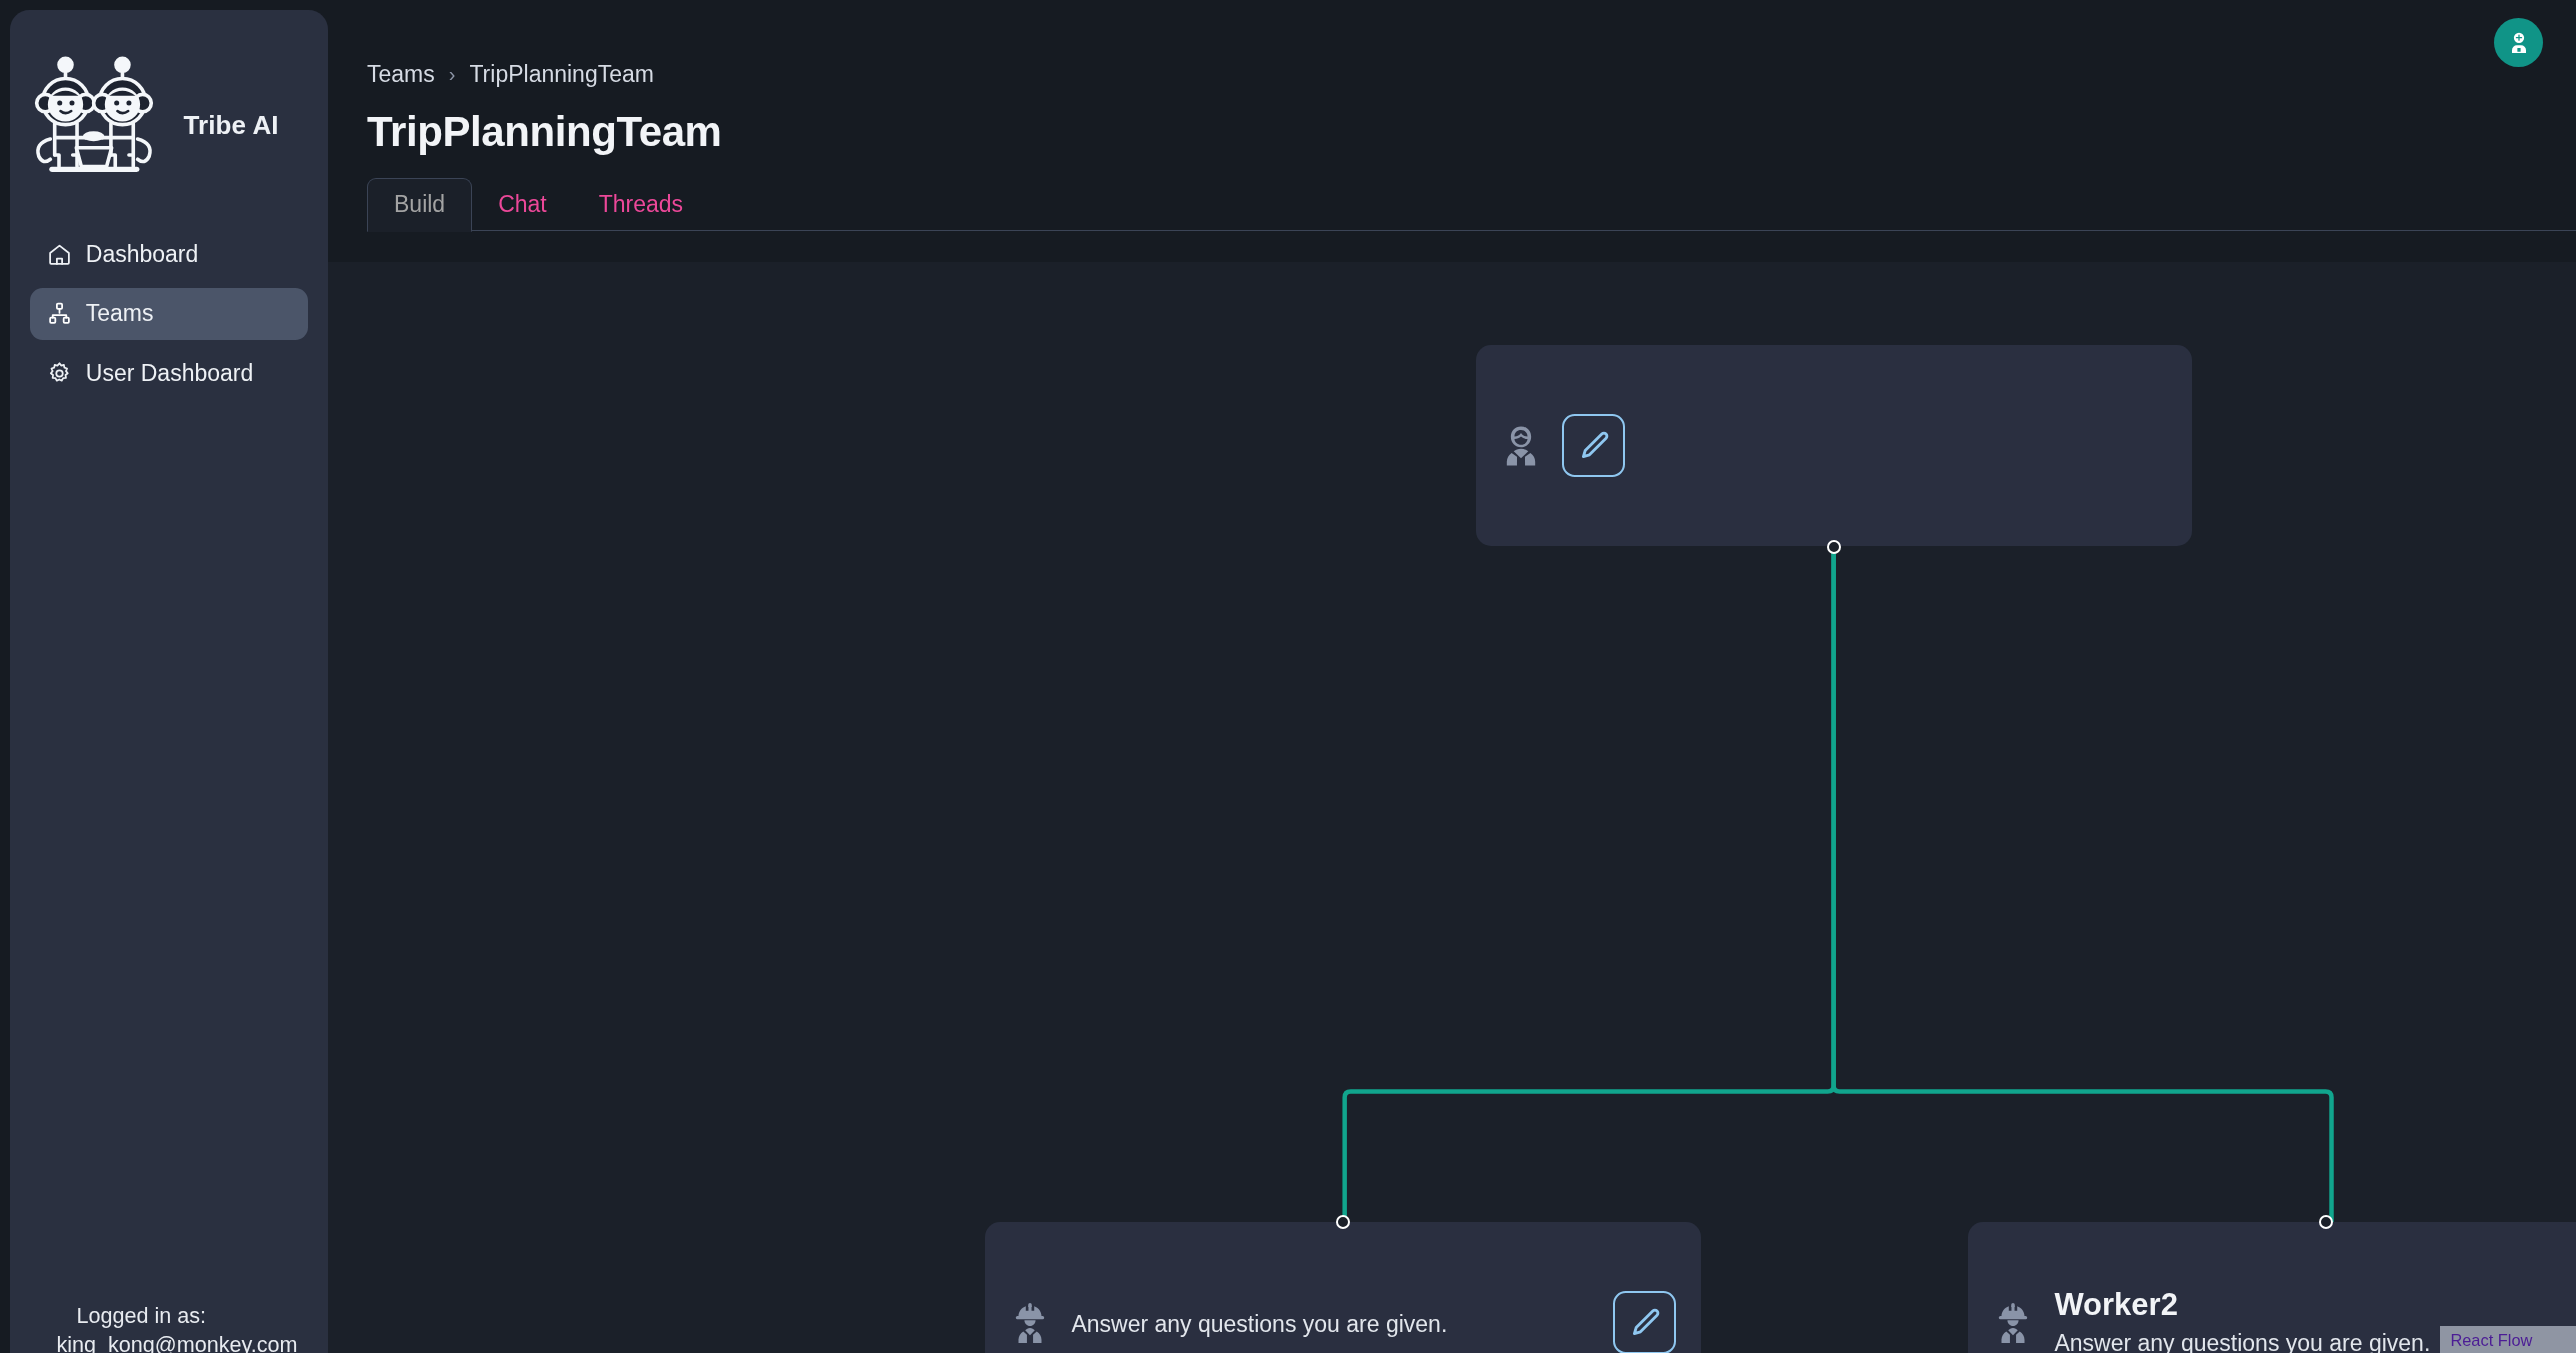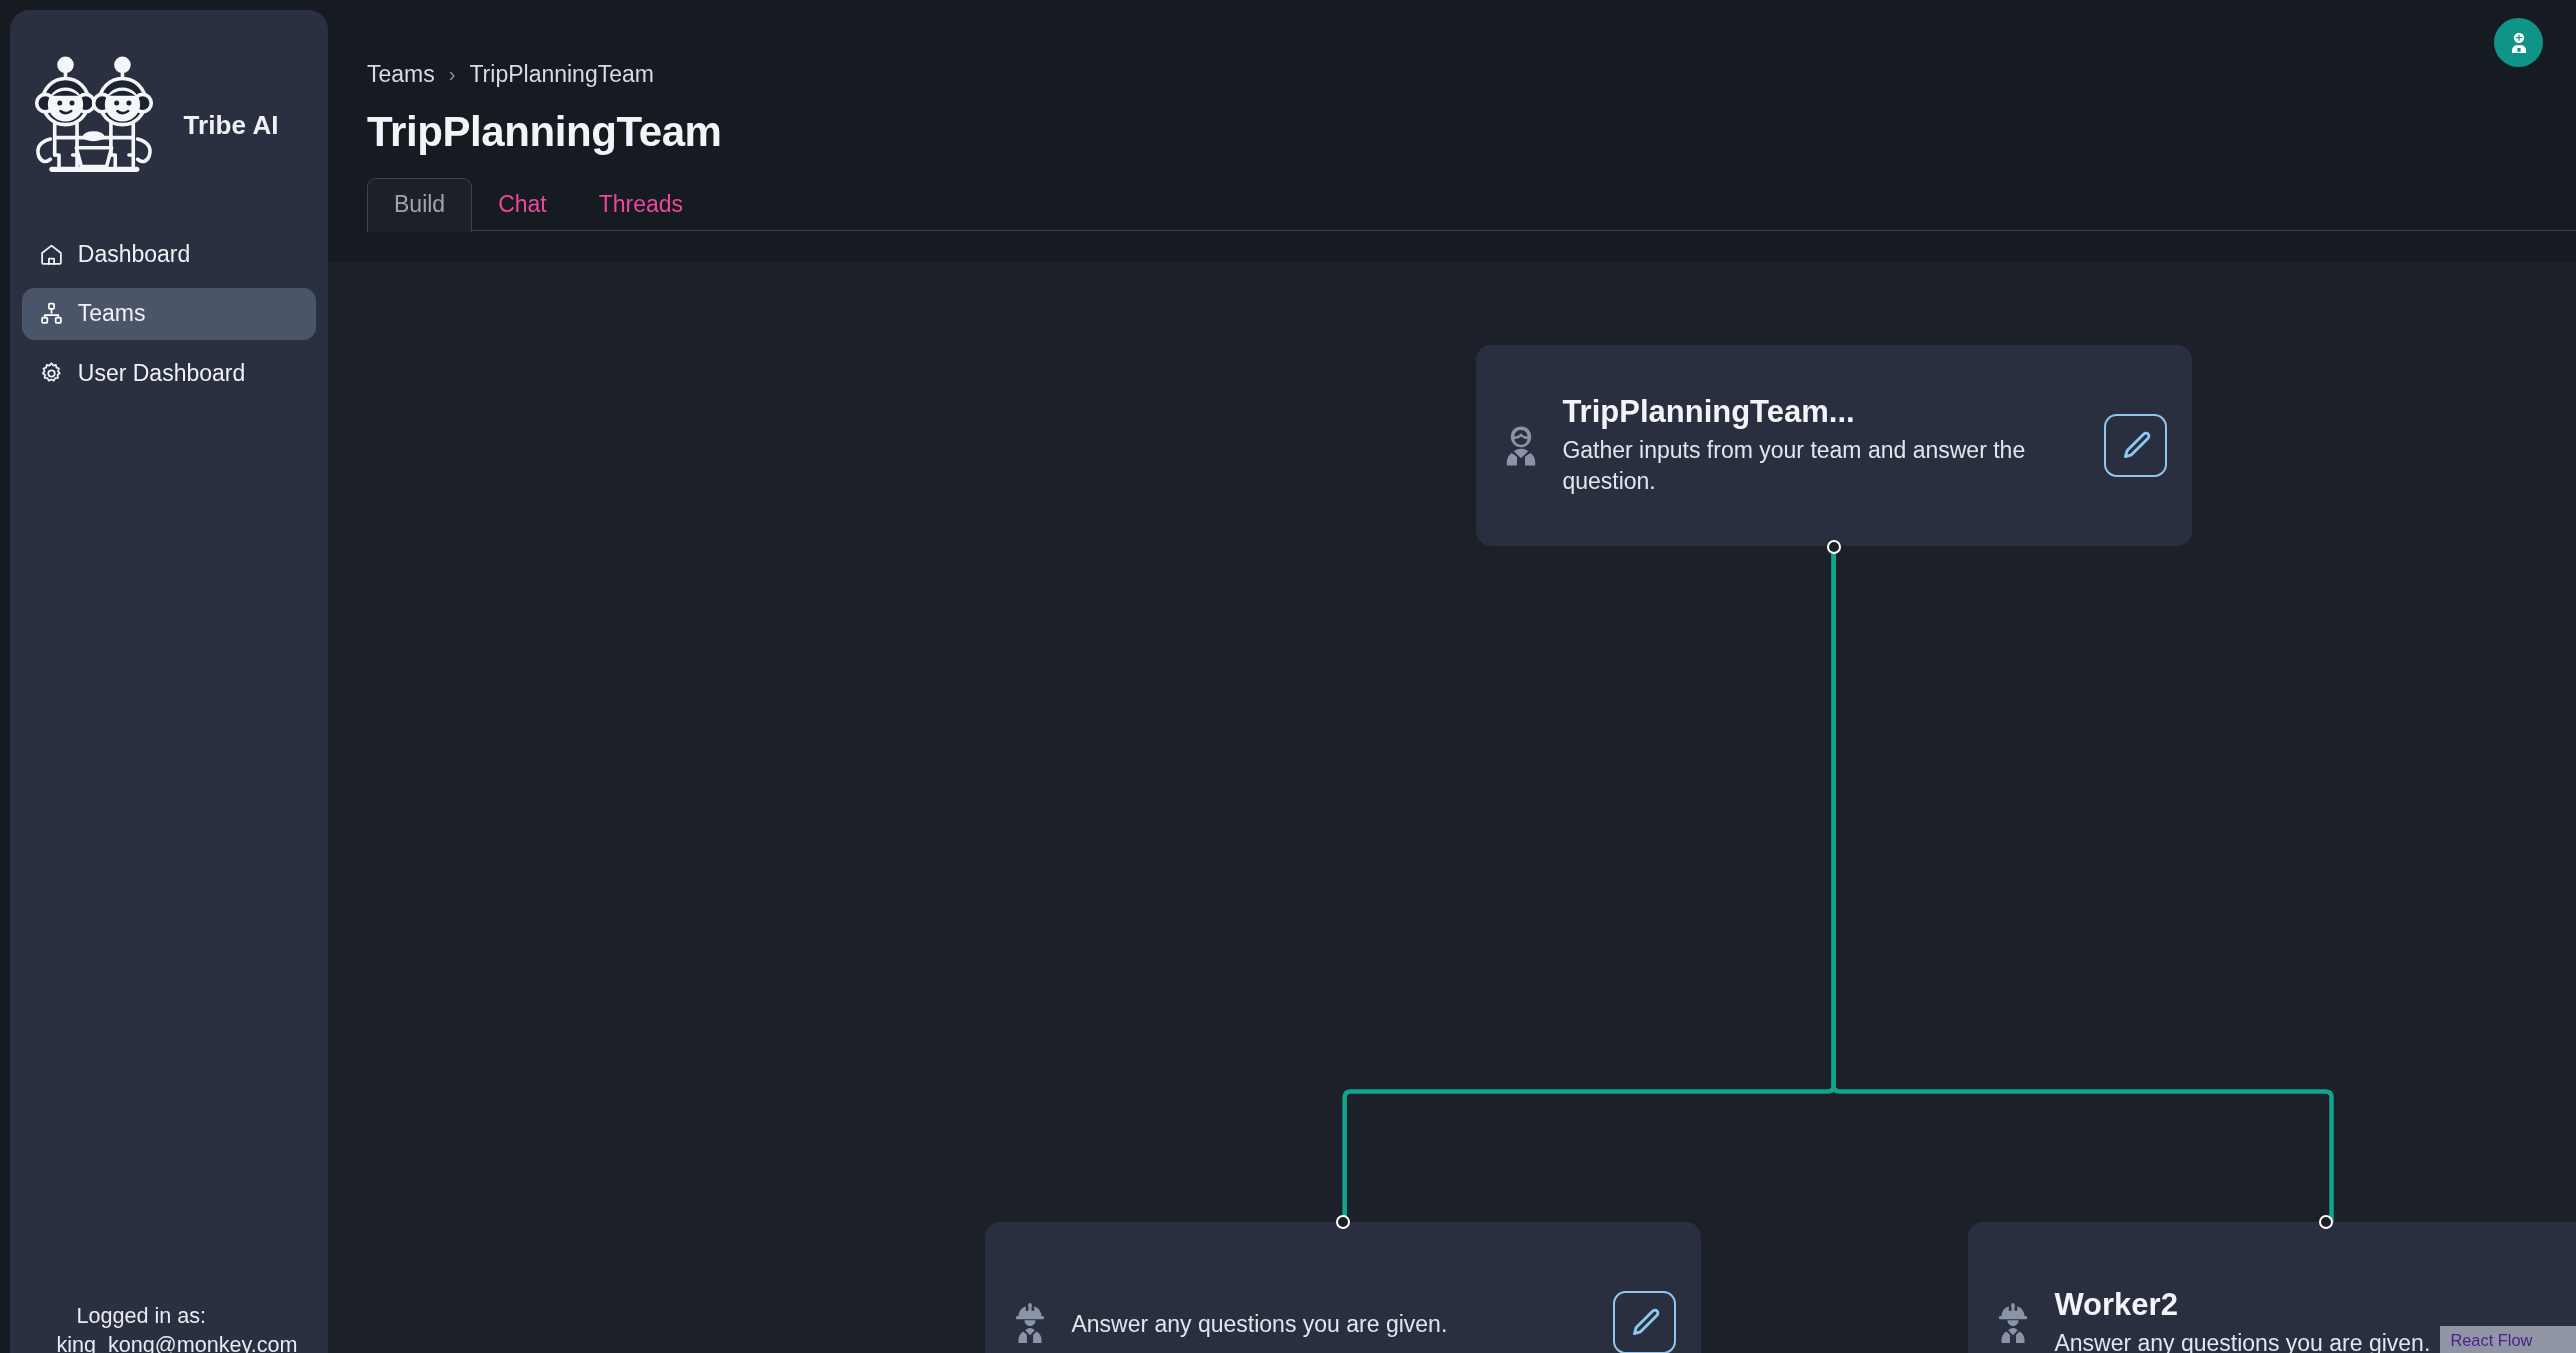--- a/index.html
+++ b/index.html
@@ -18,21 +18,21 @@
     background: #2a3040;
     border-radius: 19.4px 19.4px 0 0;
     padding: 0;
   }
   .logo-wrap { padding-top: 43px; display: flex; flex-direction: row; align-items: center; }
   .logo-mark { width: 173px; height: 139px; display: block; }
   .logo-text {
     margin-top: 4.5px; font-size: 26px; font-weight: bold; color: #eef1f5;
     letter-spacing: 0.1px;
   }
-  .nav { margin-top: 36px; padding: 0 12px; display: flex; flex-direction: column; gap: 7.5px; }
+  .nav { margin-top: 36px; padding: 0 20px; display: flex; flex-direction: column; gap: 7.5px; }
   .nav-item {
     display: flex; align-items: center; gap: 14px;
     height: 52px; padding: 0 16.4px; border-radius: 12.7px;
     color: #eef1f5; font-size: 23px; cursor: pointer;
   }
   .nav-item.active { background: #4b5569; }
   .nav-icon { width: 25px; height: 25px; flex: 0 0 25px; display: flex; align-items: center; justify-content: center; }
   .nav-icon svg { width: 25px; height: 25px; display: block; }
   .nav-label { line-height: 1; }
 
@@ -277,24 +277,20 @@
 
       <div class="node" id="node-root">
         <span class="node-icon">
           <svg viewBox="0 0 24 24" fill="#8a94a8">
             <path d="M12 1.8 c-3.2 0 -5.3 2.4 -5.3 5.4 c0 3.1 2.3 5.5 5.3 5.5 c3 0 5.3 -2.4 5.3 -5.5 c0 -3 -2.1 -5.4 -5.3 -5.4 Z m0 1.9 c2 0 3.4 1.4 3.4 3.3 c-1.5 0 -2.7 -0.7 -3.4 -1.8 c-0.7 1.1 -1.9 1.8 -3.4 1.8 c0 -1.9 1.4 -3.3 3.4 -3.3 Z m-3.4 4.7 c1.4 0 2.6 -0.5 3.4 -1.3 c0.8 0.8 2 1.3 3.4 1.3 c-0.1 1.7 -1.6 3 -3.4 3 c-1.8 0 -3.3 -1.3 -3.4 -3 Z"></path>
             <path d="M12 13.4 c-1.5 0 -2.8 0.6 -3.8 1.4 L12 18.4 l3.8 -3.6 c-1 -0.8 -2.3 -1.4 -3.8 -1.4 Z"></path>
             <path d="M7.1 15.6 C5.6 16.6 4.6 18.3 4.6 20.2 v2 h5.3 v-4.6 Z"></path>
             <path d="M16.9 15.6 l-2.8 2 v4.6 h5.3 v-2 c0 -1.9 -1 -3.6 -2.5 -4.6 Z"></path>
           </svg>
         </span>
-        <div class="node-body">
-          <div class="node-title">TripPlanningTeam...</div>
-          <div class="node-desc">Gather inputs from your team and answer the question.</div>
-        </div>
         <div class="edit-btn">
           <svg viewBox="0 0 24 24" fill="none" stroke="#8fc7f0" stroke-width="2" stroke-linecap="round" stroke-linejoin="round">
             <path d="M17.5 3.5 a2.1 2.1 0 0 1 3 3 L8.8 18.2 L4.5 19.5 L5.8 15.2 Z"></path>
           </svg>
         </div>
         <span class="handle" style="left:50%; margin-left:-6.7px; bottom:-7.5px;"></span>
       </div>
 
       <div class="node" id="node-worker1">
         <span class="node-icon">

